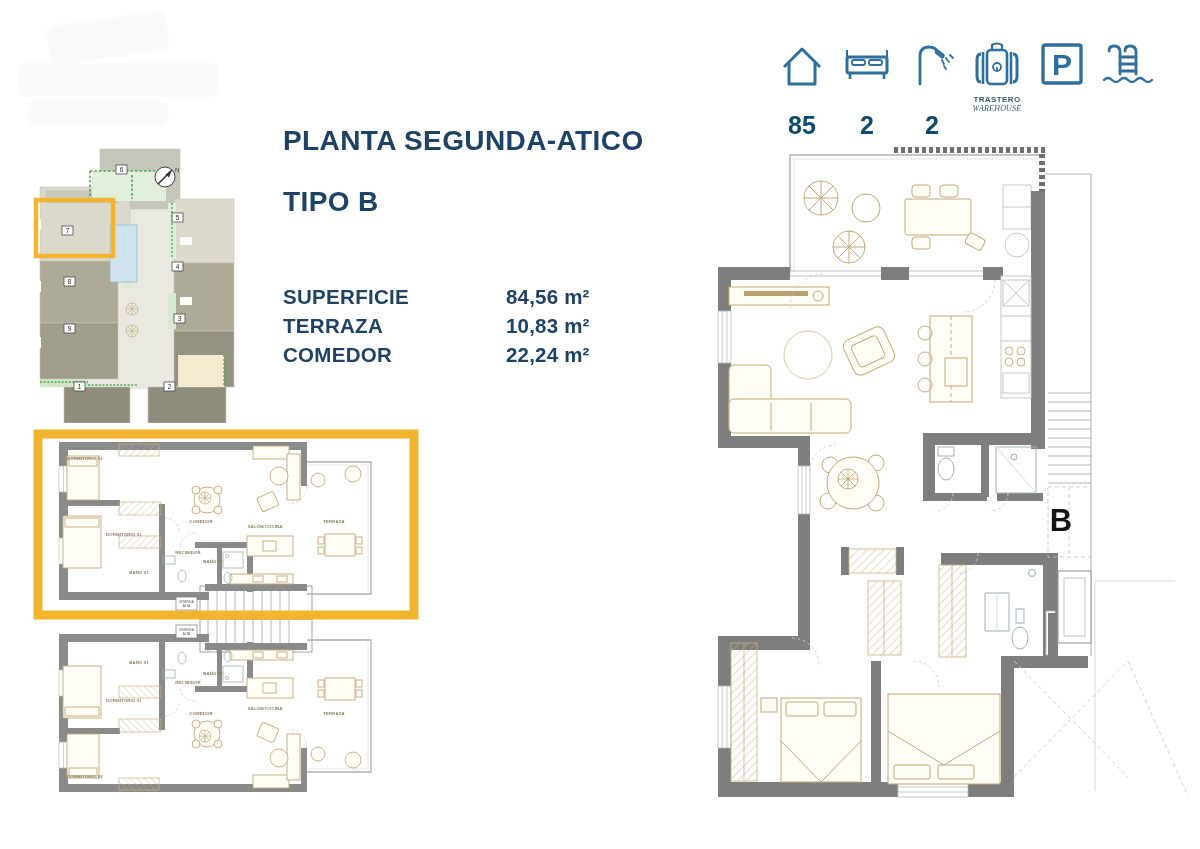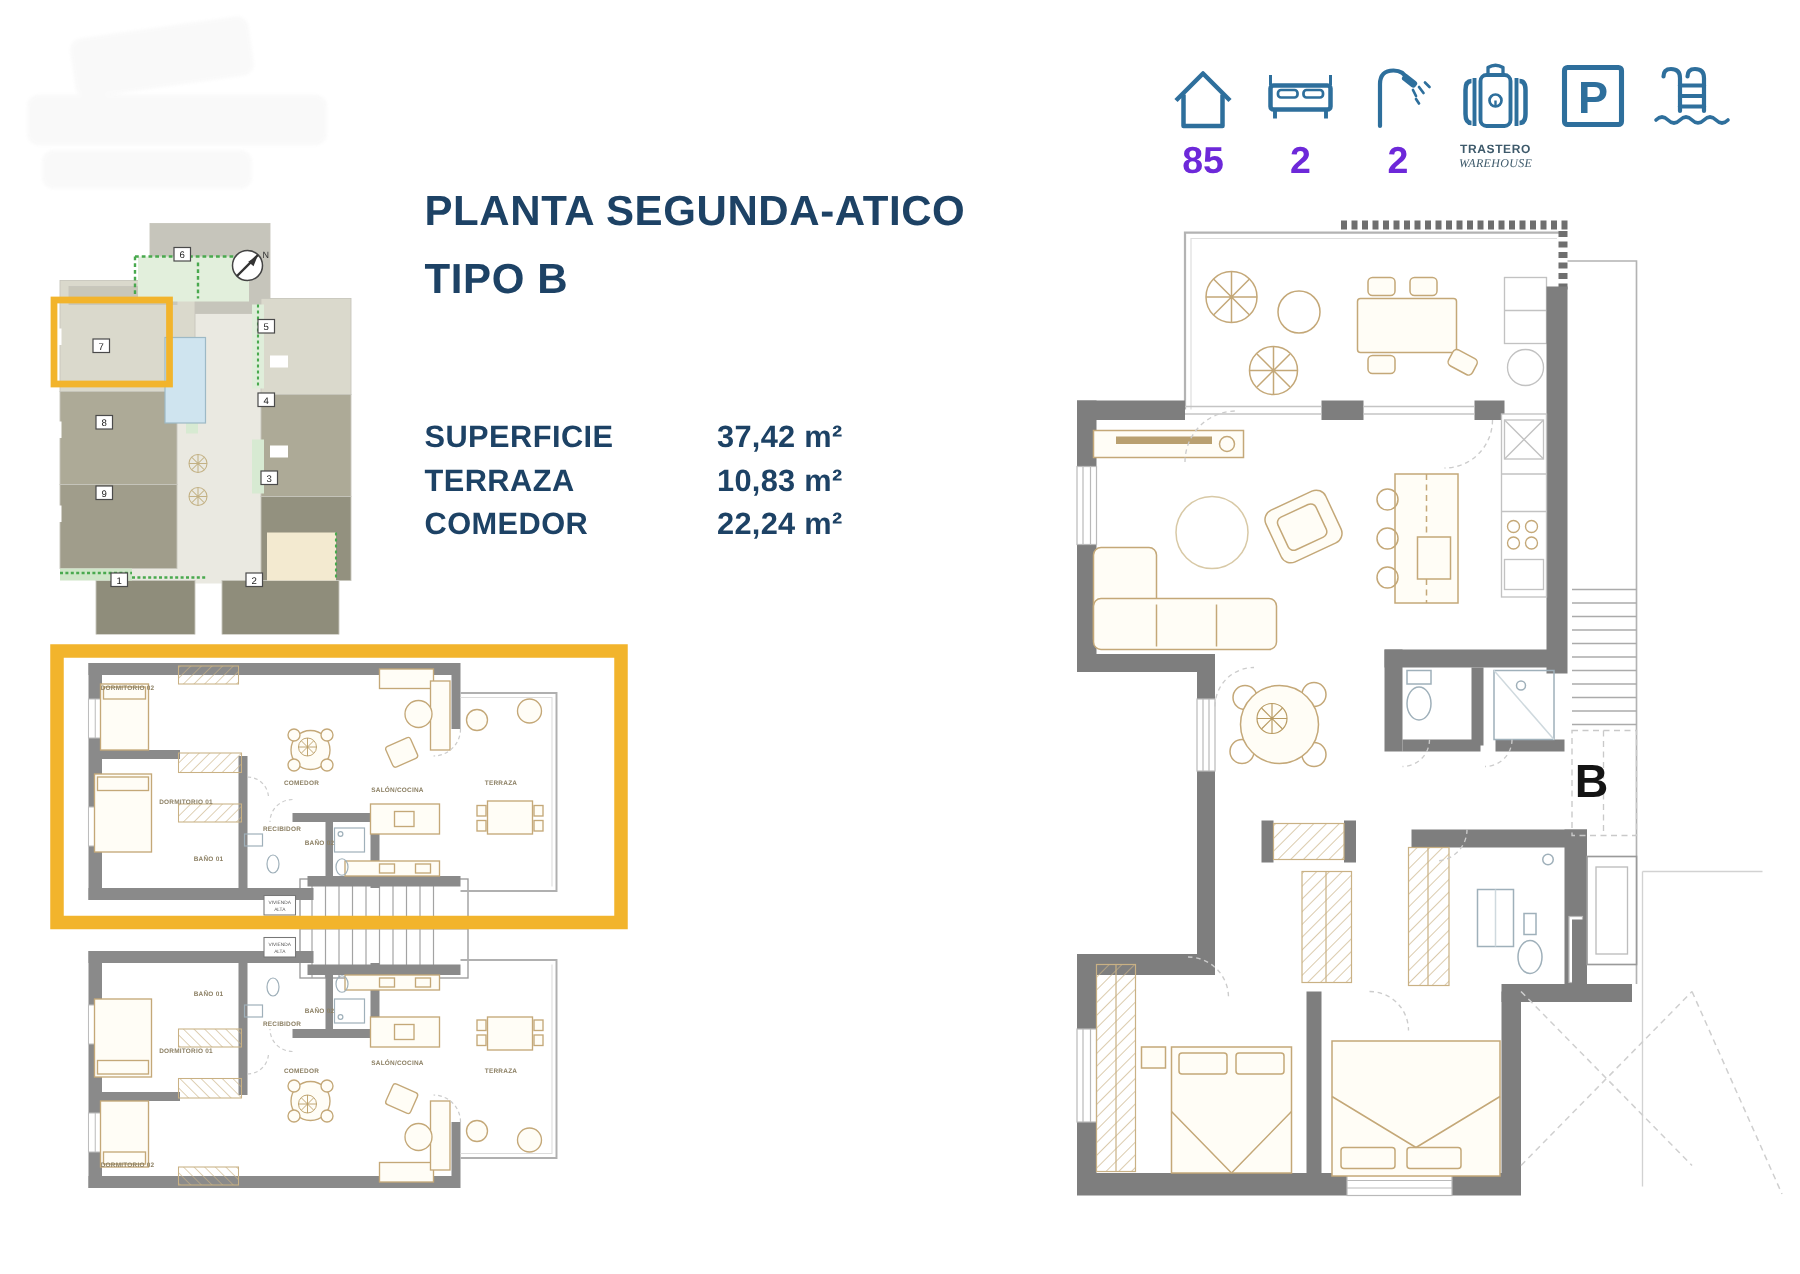--- a/index.html
+++ b/index.html
@@ -5,31 +5,31 @@
   html,body{margin:0;padding:0;background:#fff;}
   body{width:1200px;height:849px;position:relative;overflow:hidden;
        font-family:"Liberation Sans",sans-serif;}
   .abs{position:absolute;}
   
   .watermark{left:18px;top:8px;width:215px;height:125px;opacity:.05;filter:blur(1px);}
   .wm-blob{position:absolute;background:#9a9a9a;border-radius:8px;}
   
   .title-block{left:283px;top:127px;color:#1d4265;}
   .title-line{font-size:28px;font-weight:bold;letter-spacing:.4px;line-height:1;}
-  .title-line2{margin-top:17px;}
+  .title-line2{margin-top:33px;}
   
   .areas{left:283px;top:280px;color:#1d4265;font-weight:bold;font-size:20.5px;}
-  .area-row{display:flex;height:29px;align-items:flex-start;}
+  .area-row{display:flex;height:29px;align-items:flex-end;gap:28px;}
   .area-label{width:195px;letter-spacing:.3px;}
   .area-value{letter-spacing:.2px;}
   
   .amenities{left:770px;top:40px;display:flex;gap:1px;}
   .amenity{width:64px;display:flex;flex-direction:column;align-items:center;}
   .amenity svg{display:block;}
-  .amenity-num{margin-top:3px;font-size:25px;font-weight:bold;color:#6d28d9;}
+  .amenity-num{margin-top:21px;font-size:25px;font-weight:bold;color:#0c4a6e;}
   .amenity-storage-l1{margin-top:5px;font-size:8px;letter-spacing:.4px;color:#3e5a6b;font-weight:bold;}
   .amenity-storage-l2{font-size:8px;font-style:italic;color:#3e5a6b;letter-spacing:.2px;font-family:Liberation Serif, serif;}
   svg text{font-family:"Liberation Sans",sans-serif;}
   .room-label{font-size:4.3px;font-weight:bold;fill:#8d8165;letter-spacing:.15px;}
   .tiny-label{font-size:3.2px;fill:#555;}
 </style>
 </head>
 <body>
 
 <div class="abs watermark">
@@ -136,21 +136,21 @@
 </svg>
 
 <div class="abs title-block">
   <div class="title-line">PLANTA SEGUNDA-ATICO</div>
   <div class="title-line title-line2">TIPO B</div>
 </div>
 
 <div class="abs areas">
   <div class="area-row">
     <div class="area-label">SUPERFICIE</div>
-    <div class="area-value">37,42 m²</div>
+    <div class="area-value">84,56 m²</div>
   </div>
   <div class="area-row">
     <div class="area-label">TERRAZA</div>
     <div class="area-value">10,83 m²</div>
   </div>
   <div class="area-row">
     <div class="area-label">COMEDOR</div>
     <div class="area-value">22,24 m²</div>
   </div>
 </div>

